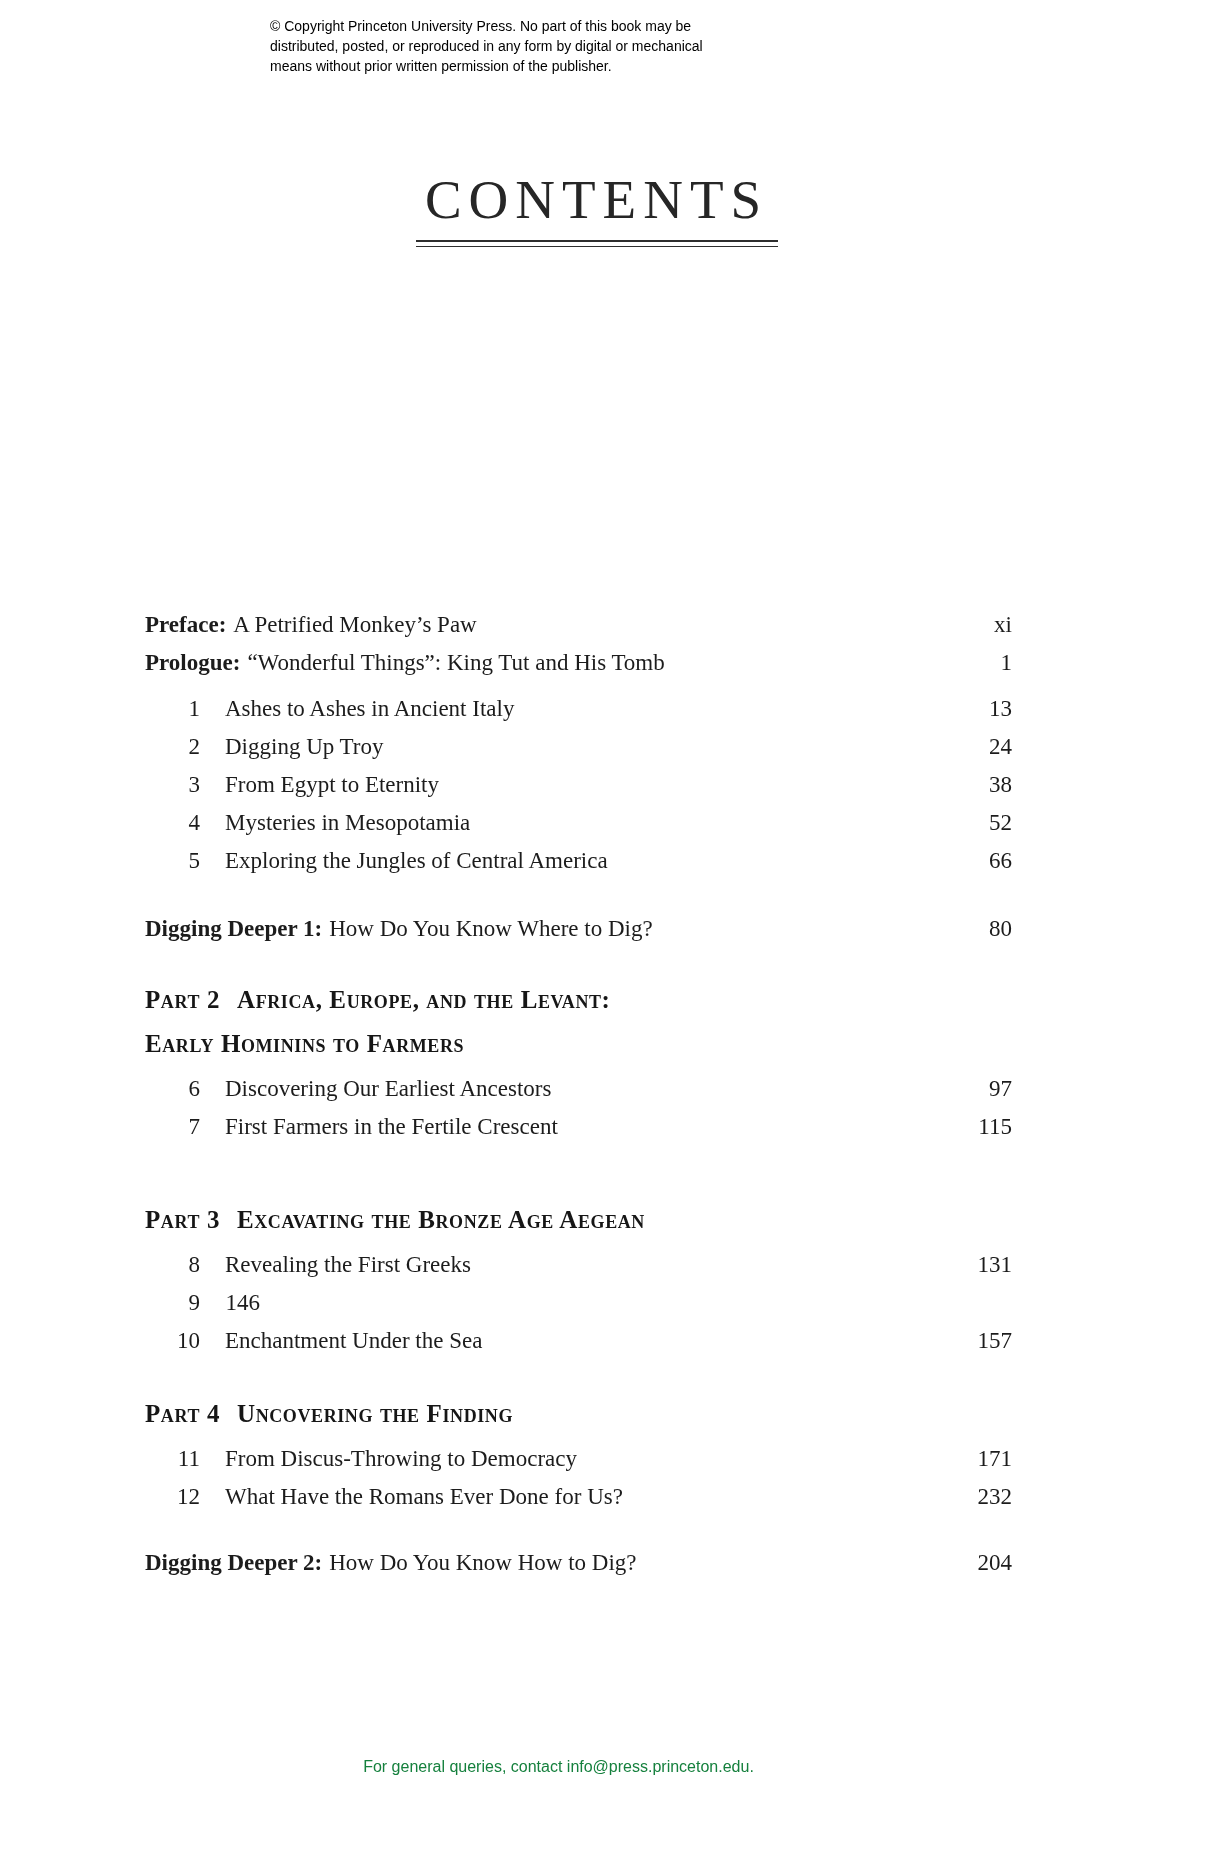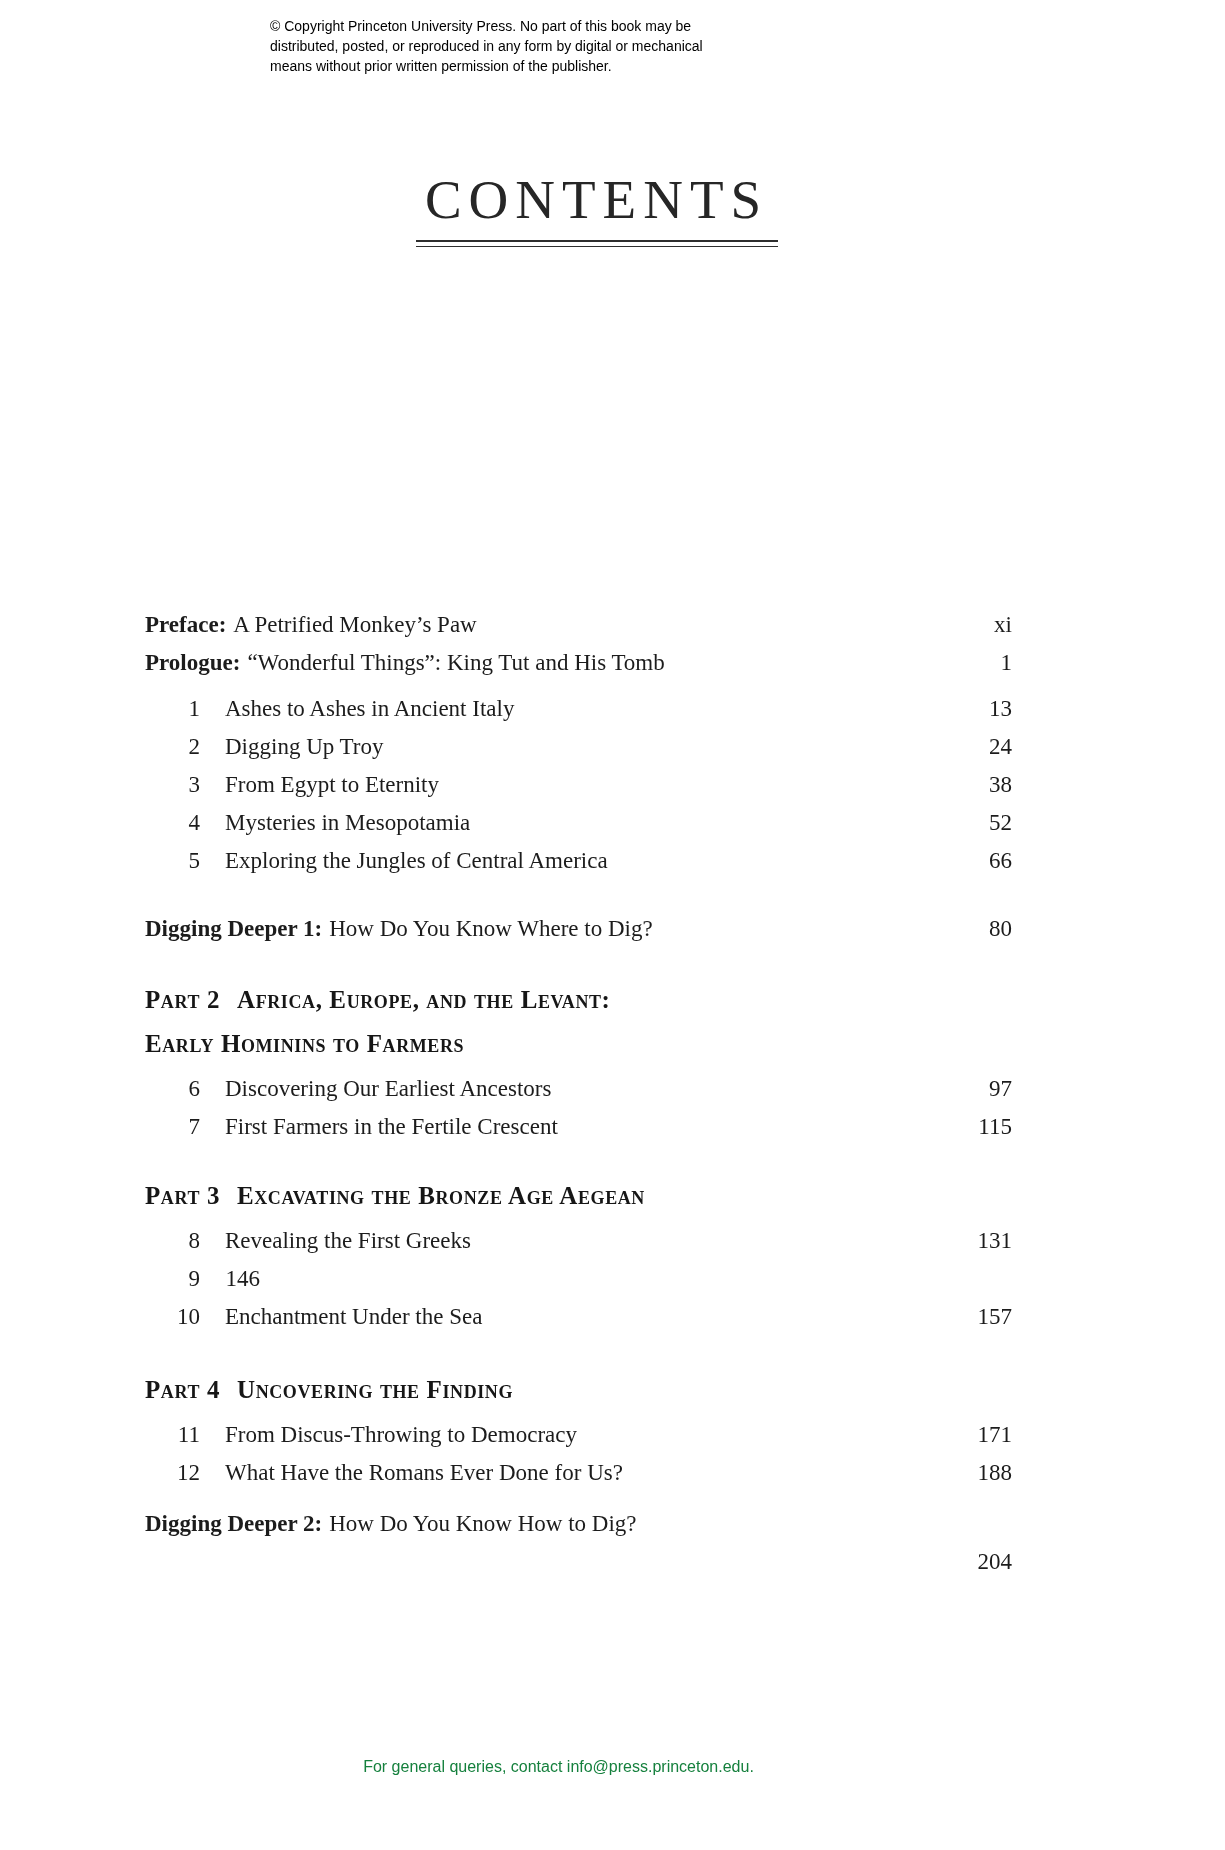--- a/index.html
+++ b/index.html
@@ -72,23 +72,23 @@
     color: #161616;
   }
   .part-label { margin-right: 17px; }
   .ch-num { width: 55px; text-align: right; }
   .ch-title { flex: 1; margin-left: 25px; }
   .chapters { margin-top: 8px; }
   .chapters.tight { margin-top: 4px; }
   .mt-part1 { margin-top: 46px; }
   .mt-dd1   { margin-top: 30px; gap: 37px; }
   .mt-part2 { margin-top: 30px; }
-  .mt-part3 { margin-top: 28px; }
+  .mt-part3 { margin-top: 52px; }
   .mt-part4 { margin-top: 32px; }
-  .mt-dd2   { margin-top: 13px; flex-direction: column; }
+  .mt-dd2   { margin-top: 28px; }
   .footer {
     position: absolute;
     left: 125px;
     top: 1758px;
     width: 867px;
     text-align: center;
     font-family: "Liberation Sans", sans-serif;
     font-size: 16px;
     color: #15803d;
   }
@@ -199,21 +199,21 @@
 
   <div class="chapters tight">
     <div class="row">
       <span class="ch-num">11</span>
       <span class="ch-title">From Discus-Throwing to Democracy</span>
       <span class="page-num">171</span>
     </div>
     <div class="row">
       <span class="ch-num">12</span>
       <span class="ch-title">What Have the Romans Ever Done for Us?</span>
-      <span class="page-num">188</span>
+      <span class="page-num">232</span>
     </div>
   </div>
 
   <div class="row mt-dd2">
     <span class="row-main"><b class="fm-label">Digging Deeper 2:</b><span class="spaced">How Do You Know How to Dig?</span></span>
     <span class="page-num">204</span>
   </div>
 
 </div>
 

